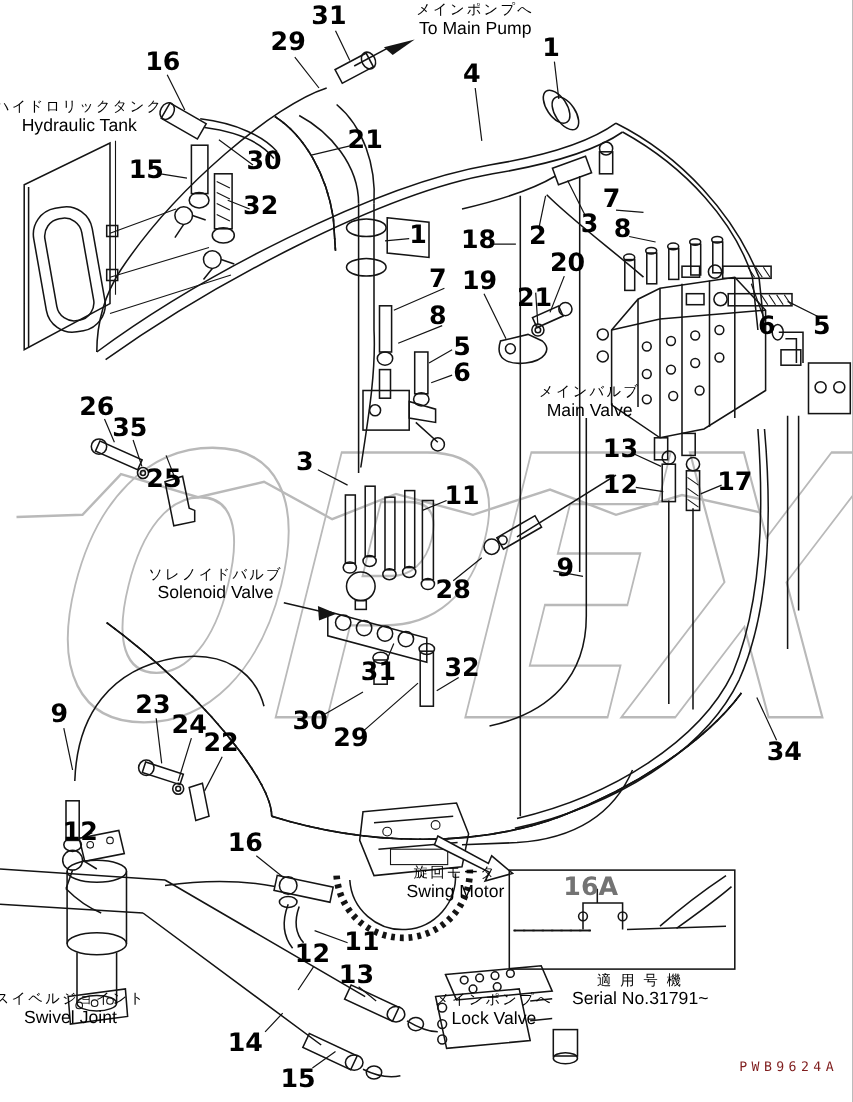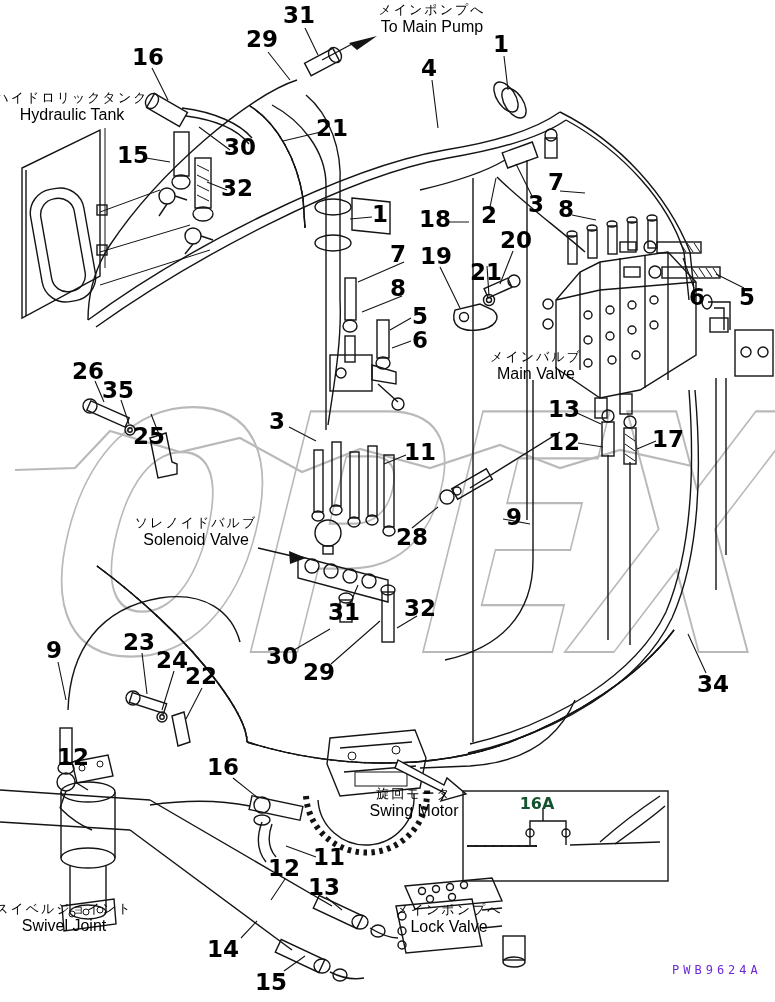--- a/index.html
+++ b/index.html
@@ -16,23 +16,23 @@
   svg.draw .wrapB{stroke:#ffffff;stroke-width:5.4;fill:none;}
   svg.draw .wrapC{stroke:#141414;stroke-width:5.4;fill:none;stroke-dasharray:2 6.5;}
   svg.draw .ld{stroke:#141414;stroke-width:1.1;}
   svg.draw .teeth{stroke-width:6;stroke-dasharray:3.5 4.5;}
   .layer{position:absolute;left:0;top:0;width:100%;height:100%;pointer-events:none;}
   .callout{position:absolute;transform:translate(-50%,-50%);font-weight:bold;
            font-size:23px;line-height:1;color:#000;white-space:nowrap;}
   .dlabel{position:absolute;transform:translateX(-50%);text-align:center;color:#000;white-space:nowrap;}
   .dlabel .jp{font-size:13px;letter-spacing:2px;line-height:1.25;}
   .dlabel .en{font-size:16px;line-height:1.15;font-family:Liberation Sans, sans-serif;}
-  .det16a{position:absolute;transform:translate(-50%,0);font-weight:bold;font-size:16px;color:#14532d;}
+  .det16a{position:absolute;transform:translate(-50%,0);font-weight:bold;font-size:23px;color:#737373;}
   .code{position:absolute;font-family:"DejaVu Sans Mono","Liberation Mono",monospace;
-        font-size:12px;letter-spacing:4px;color:#6d28d9;white-space:nowrap;}
+        font-size:12px;letter-spacing:4px;color:#7f1d1d;white-space:nowrap;}
 </style>
 </head>
 <body>
 
 <div class="page">
 
 <svg class="draw" width="775" height="1002" viewBox="0 0 775 1002">
 
   <g>
     <text class="wm" x="0" y="0" font-size="330" font-weight="bold" letter-spacing="-14" transform="translate(26,652) skewX(-14)" textLength="716" lengthAdjust="spacingAndGlyphs">OPEX</text>
@@ -341,20 +341,24 @@
         <div class="jp">旋回モータ</div>
         <div class="en">Swing Motor</div>
       </div>
       <div class="dlabel" style="left: 64px; top: 901px;">
         <div class="jp">スイベルジョイント</div>
         <div class="en">Swivel Joint</div>
       </div>
       <div class="dlabel" style="left: 449px; top: 902px;">
         <div class="jp">メインポンプへ</div>
         <div class="en">Lock Valve</div>
+      </div>
+      <div class="dlabel" style="left: 582px; top: 884px;">
+        <div class="jp">適 用 号 機</div>
+        <div class="en">Serial No.31791~</div>
       </div>
     </div>
 <div class="layer" id="callout-layer">
       <div class="callout" style="left: 299px; top: 15px;">31</div>
       <div class="callout" style="left: 262px; top: 39px;">29</div>
       <div class="callout" style="left: 148px; top: 57px;">16</div>
       <div class="callout" style="left: 429px; top: 68px;">4</div>
       <div class="callout" style="left: 501px; top: 44px;">1</div>
       <div class="callout" style="left: 133px; top: 155px;">15</div>
       <div class="callout" style="left: 240px; top: 147px;">30</div>

